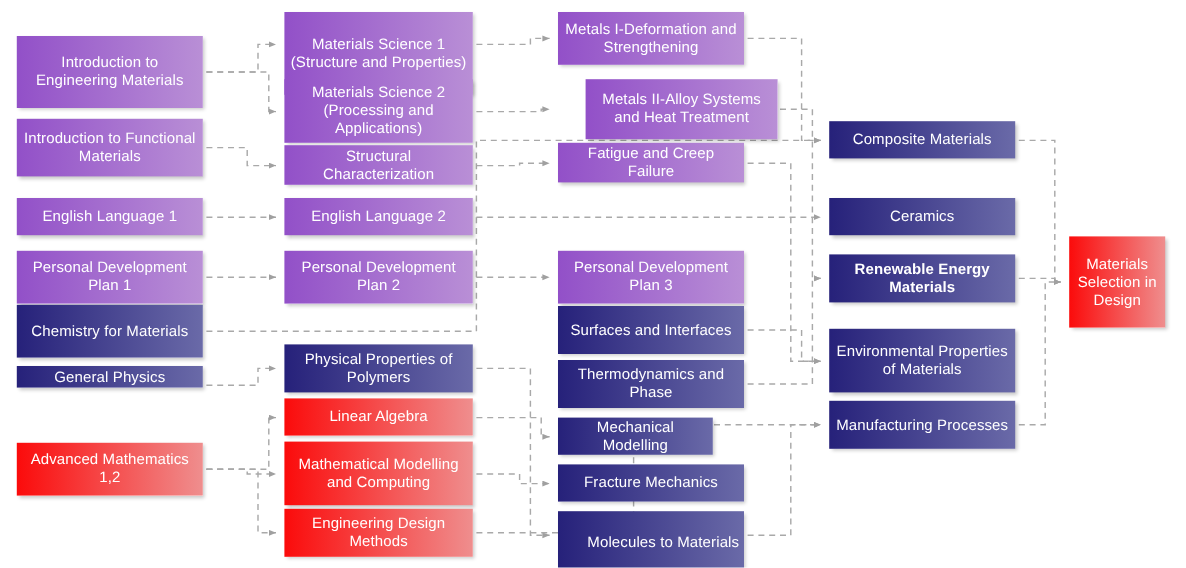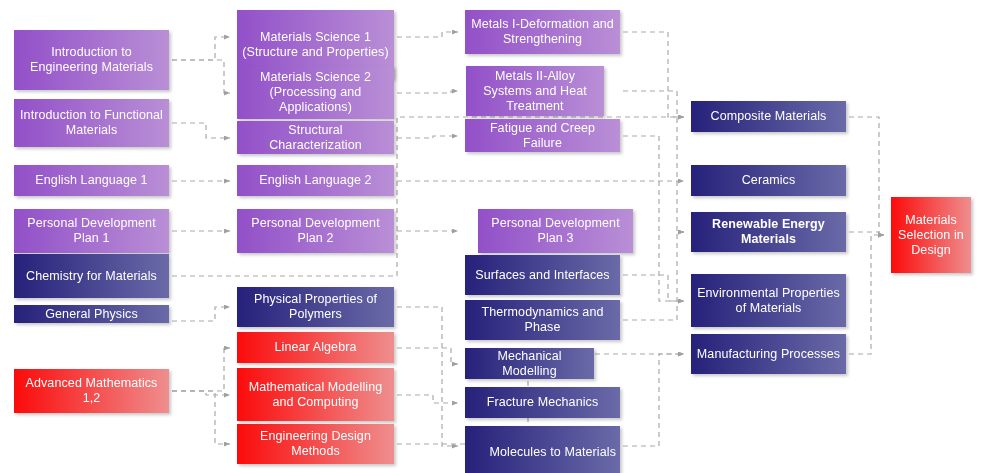--- a/index.html
+++ b/index.html
@@ -109,27 +109,27 @@
       </div>
       <div class="node c-red" style="left: 237px; top: 368px; width: 157px; height: 53px;">
         <span>Mathematical Modelling and Computing</span>
       </div>
       <div class="node c-red" style="left: 237px; top: 424px; width: 157px; height: 40px;">
         <span>Engineering Design Methods</span>
       </div>
       <div class="node c-purple" style="left: 465px; top: 10px; width: 155px; height: 44px;">
         <span>Metals I-Deformation and Strengthening</span>
       </div>
-      <div class="node c-purple" style="left: 466px; top: 66px; width: 138px; height: 50px;">
+      <div class="node c-purple" style="left: 488px; top: 66px; width: 160px; height: 50px;">
         <span>Metals II-Alloy Systems and Heat Treatment</span>
       </div>
       <div class="node c-purple" style="left: 465px; top: 119px; width: 155px; height: 33px;">
         <span>Fatigue and Creep Failure</span>
       </div>
-      <div class="node c-purple" style="left: 478px; top: 209px; width: 155px; height: 44px;">
+      <div class="node c-purple" style="left: 465px; top: 209px; width: 155px; height: 44px;">
         <span>Personal Development Plan 3</span>
       </div>
       <div class="node c-blue" style="left: 465px; top: 255px; width: 155px; height: 40px;">
         <span>Surfaces and Interfaces</span>
       </div>
       <div class="node c-blue" style="left: 465px; top: 300px; width: 155px; height: 40px;">
         <span>Thermodynamics and Phase</span>
       </div>
       <div class="node c-blue" style="left: 465px; top: 348px; width: 129px; height: 31px;">
         <span>Mechanical Modelling</span>

